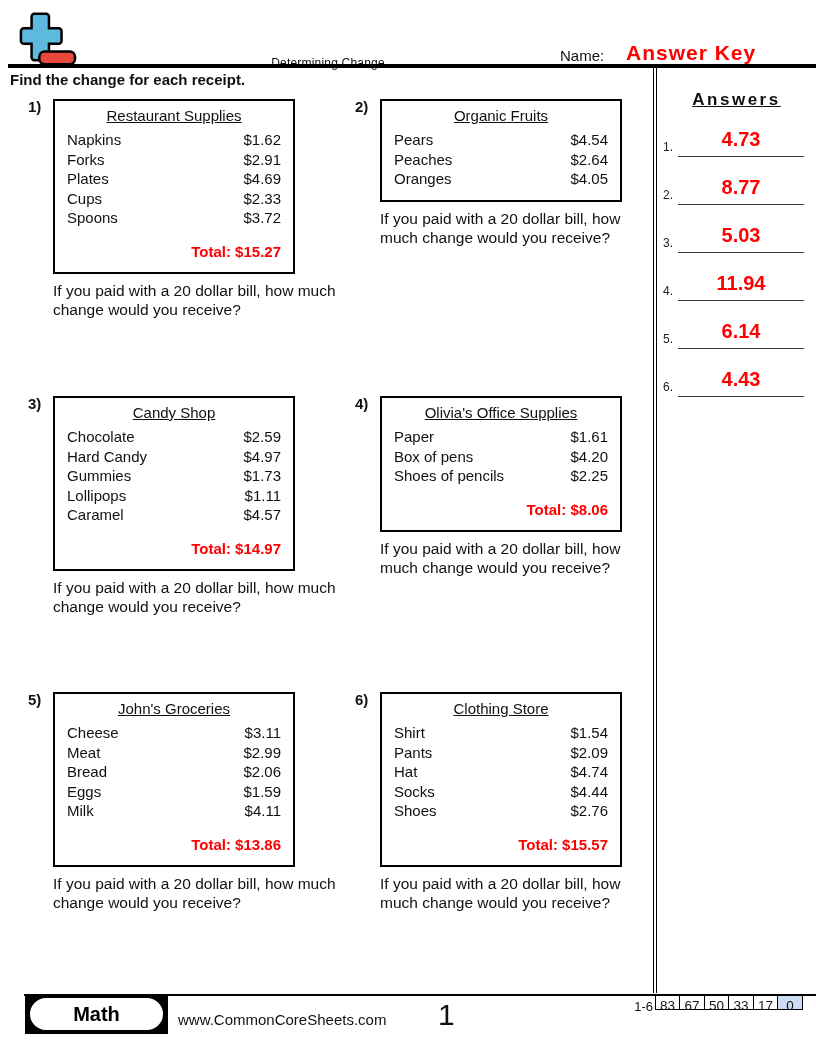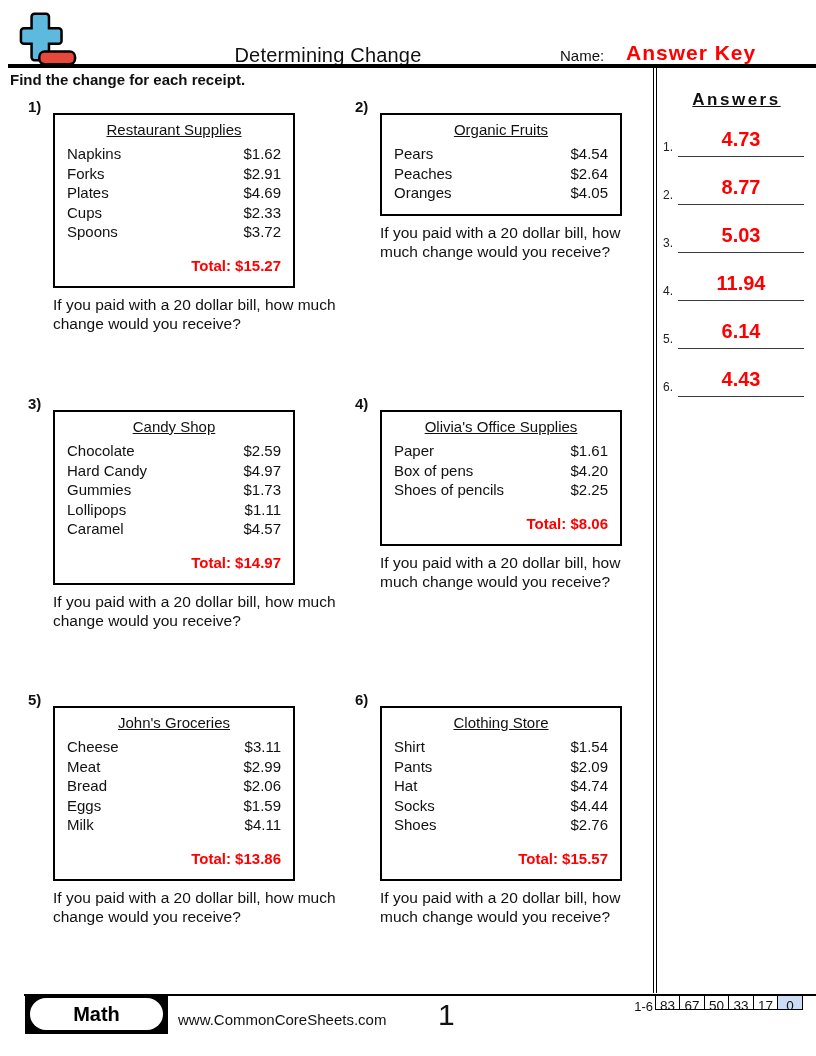--- a/index.html
+++ b/index.html
@@ -5,22 +5,22 @@
   * { margin:0; padding:0; box-sizing:border-box; }
   html,body { background:#e8e8e8; }
   .page {
     position:relative; width:816px; height:1056px; margin:0 auto;
     background:#fff; font-family:"Liberation Sans", sans-serif; color:#111;
     overflow:hidden;
   }
   
   .logo { position:absolute; left:19px; top:10px; }
   .worksheet-title {
-    position:absolute; left:0; top:44px; width:656px; text-align:center;
-    font-size:20px; letter-spacing:0.2px;
+    position:absolute; left:0; top:56px; width:656px; text-align:center;
+    font-size:12px; letter-spacing:0.2px;
   }
   .name-label { position:absolute; left:560px; top:47px; font-size:15px; }
   .name-value {
     position:absolute; left:626px; top:41px; font-size:21px; font-weight:bold;
     color:var(--red); letter-spacing:1px; white-space:nowrap;
   }
   .header-rule { position:absolute; left:8px; right:0; top:64px; height:3.5px; background:#000; }
   .instructions { position:absolute; left:10px; top:71px; font-size:15px; font-weight:bold; }
 
   
@@ -43,21 +43,21 @@
   
   .problems-grid {
     position:absolute; left:0; top:97px; width:652px;
     display:grid; grid-template-columns:328px 324px; grid-template-rows:297px 296px 1fr;
   }
   .problem { display:flex; }
   .problem:nth-child(odd)  { padding-left:28px; }
   .problem:nth-child(even) { padding-left:27px; }
   .problem-number { flex:none; width:25px; font-size:15px; font-weight:bold; padding-top:1px; }
   .problem-body { flex:none; width:242px; }
-  .receipt { border:2px solid #000; margin-top:16px; padding:6px 12px 11px 12px; background:#fff; }
+  .receipt { border:2px solid #000; margin-top:2px; padding:6px 12px 11px 12px; background:#fff; }
   .store-name { text-align:center; font-size:15px; text-decoration:underline; margin-bottom:6px; }
   .item { display:flex; justify-content:space-between; font-size:15px; line-height:19.5px; }
   .receipt-total { margin-top:15px; text-align:right; font-size:15px; font-weight:bold; color:var(--red); line-height:18px; }
   .question { margin-top:7px; font-size:15.5px; line-height:19.5px; }
   .problem:nth-child(odd)  .question { width:303px; }
   .problem:nth-child(even) .question { width:260px; }
 
   
   .footer-rule { position:absolute; left:24px; right:0; top:994px; height:2px; background:#000; }
   .math-badge { position:absolute; left:25px; top:994px; width:143px; height:40px; background:#000;padding-left:21px; }

